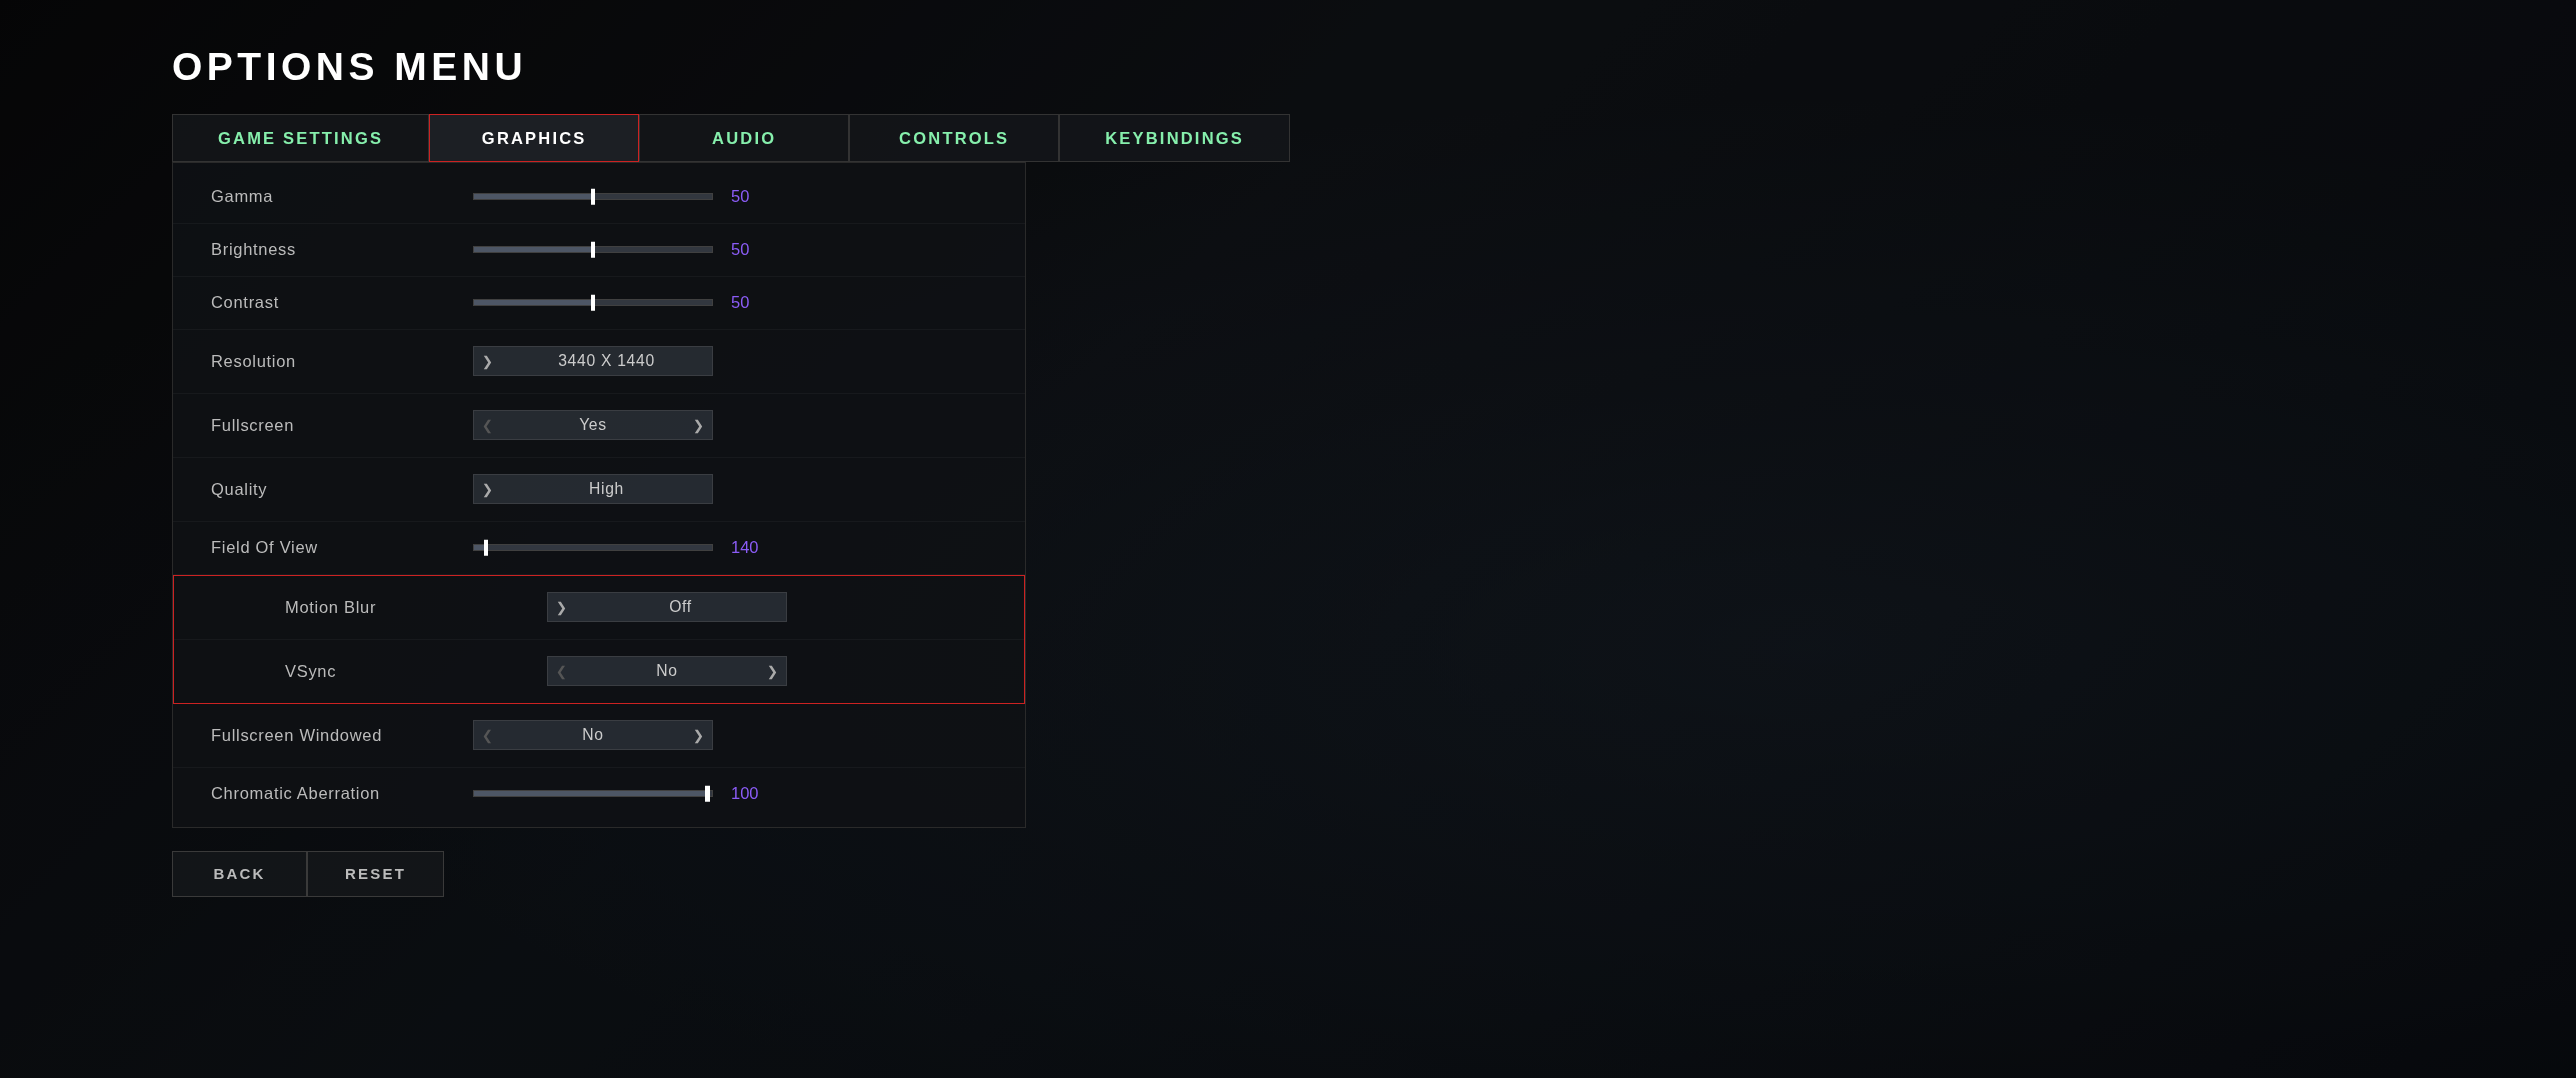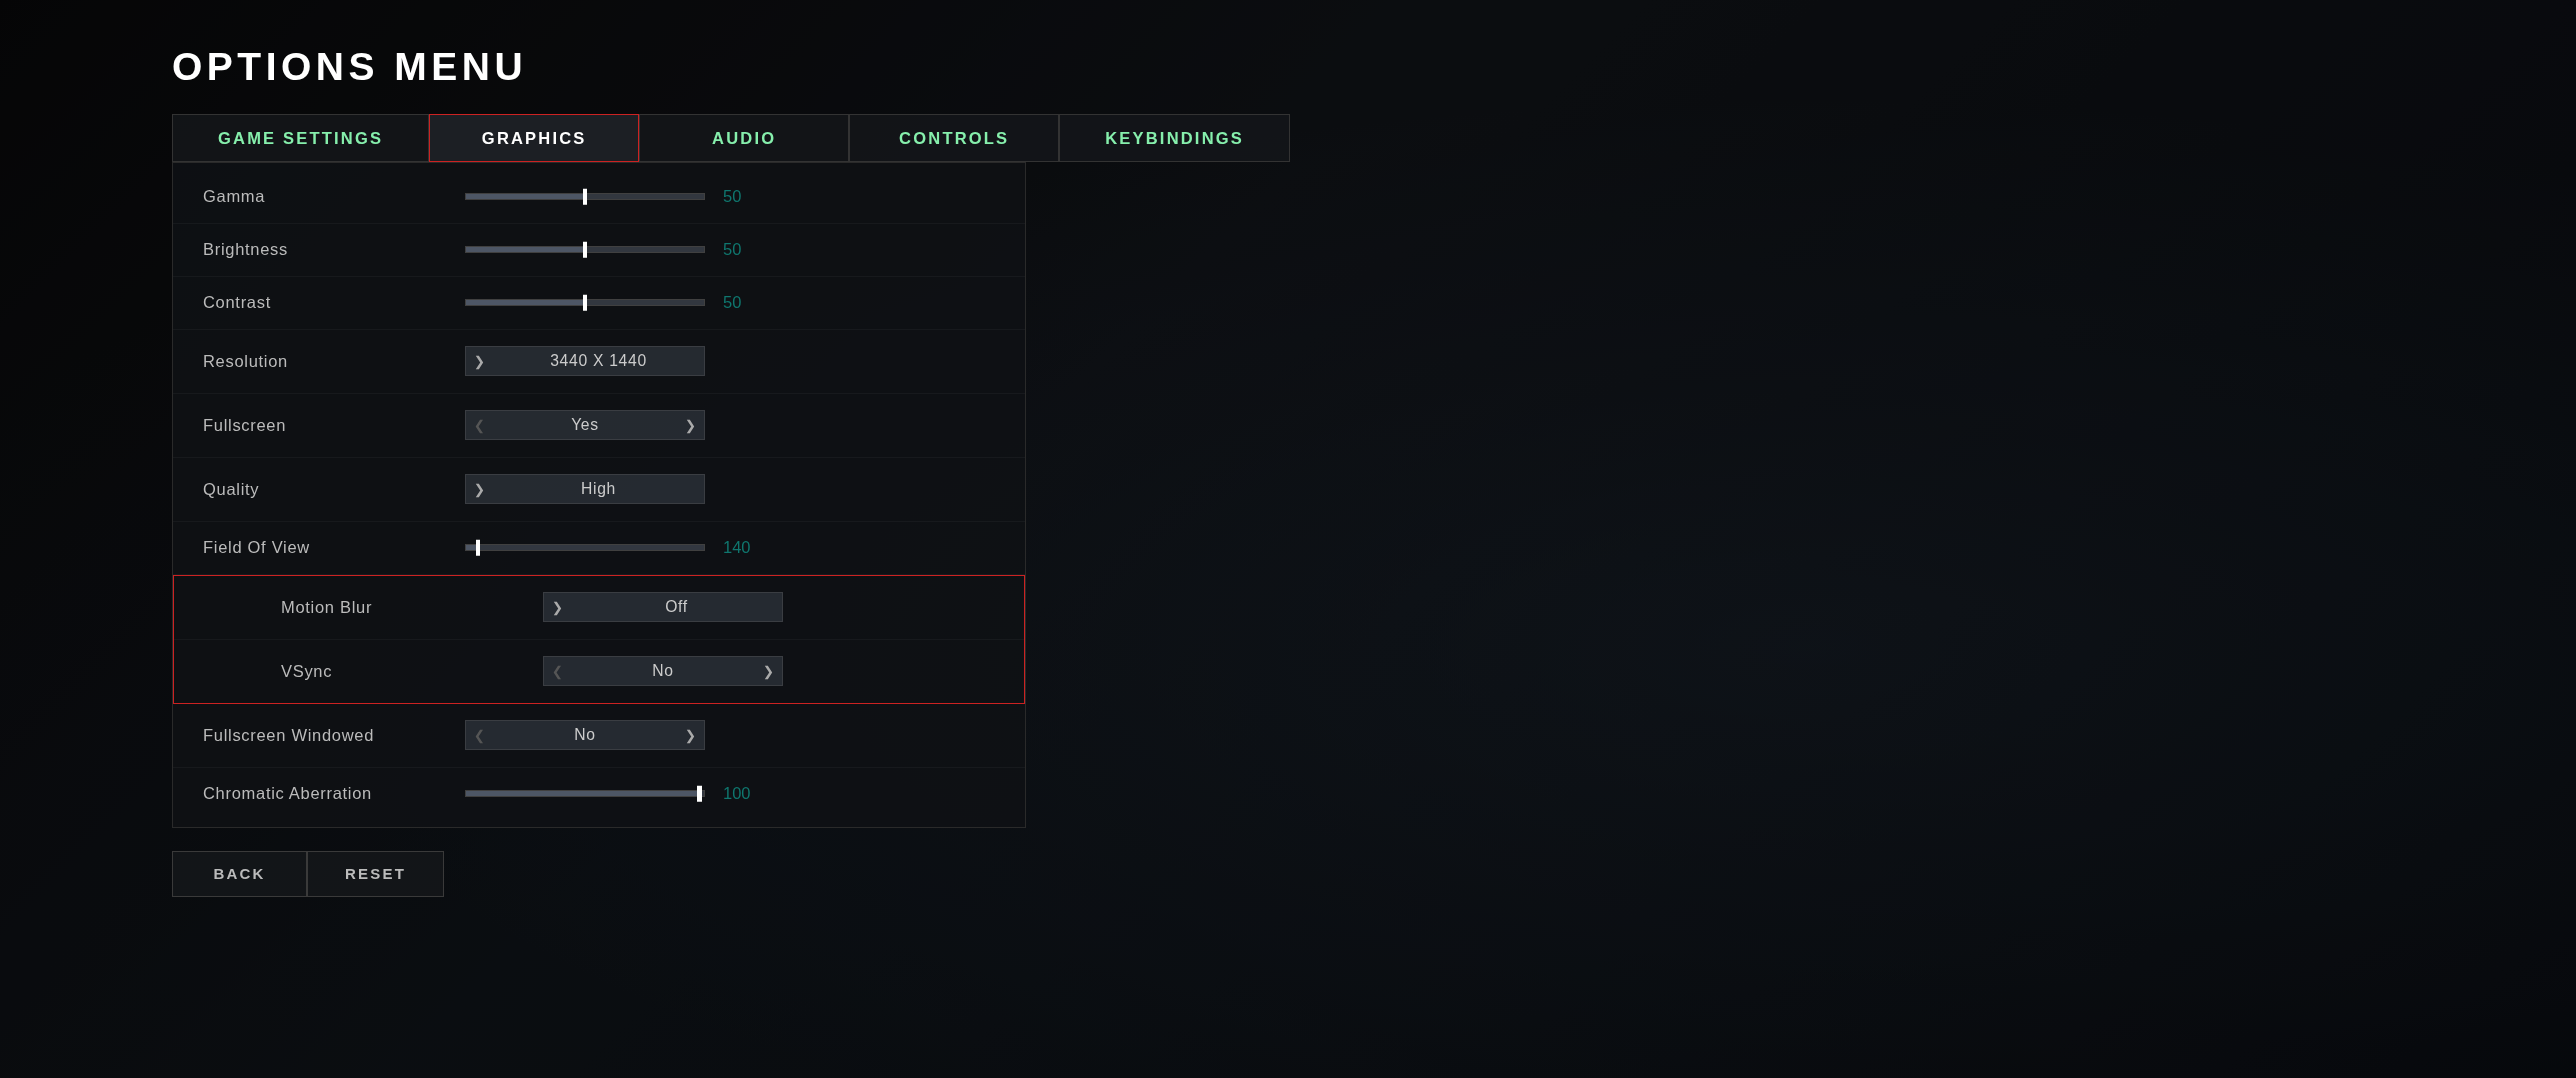--- a/index.html
+++ b/index.html
@@ -98,20 +98,21 @@
       border-bottom: none;
     }
 
     .setting-label {
       font-size: 16.5px;
       font-weight: 400;
       letter-spacing: 0.7px;
       color: #bbb;
       width: 262px;
       flex-shrink: 0;
+      margin-left: 8px;
     }
 
     .setting-control {
       display: flex;
       align-items: center;
       flex: 1;
       max-width: 374px;
     }
 
     .slider-track {
@@ -136,21 +137,21 @@
       height: 16.5px;
       background: #fff;
       position: absolute;
       top: 50%;
       transform: translateY(-50%);
     }
 
     .slider-value {
       margin-left: 18px;
       font-size: 16.5px;
-      color: #0f766e;
+      color: #8b5cf6;
       width: 45px;
     }
 
     
     .selector {
       display: flex;
       align-items: center;
       width: 240px;
       height: 30px;
       background: rgba(40,45,52,0.9);

